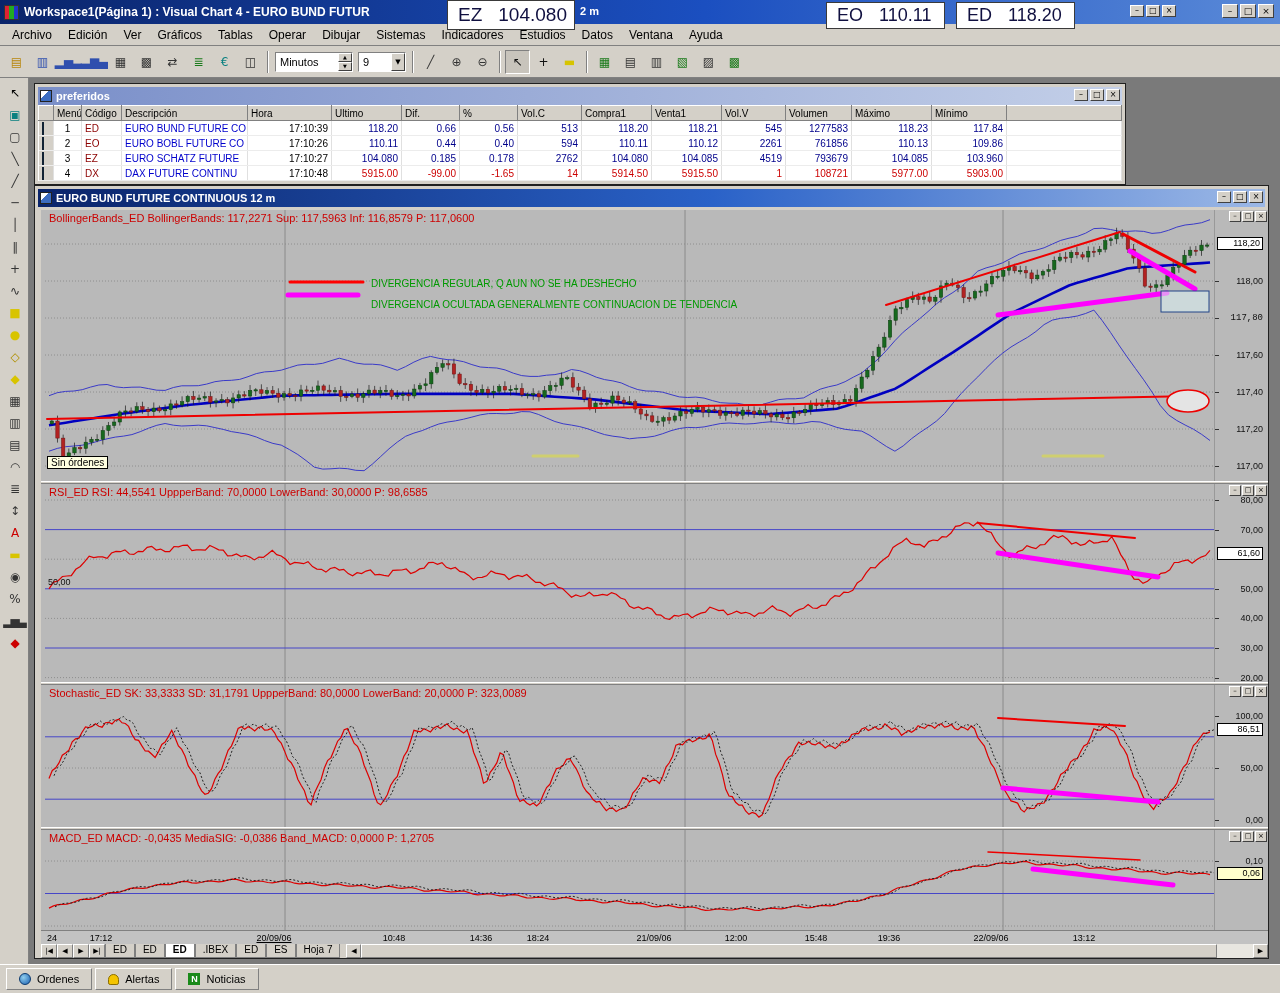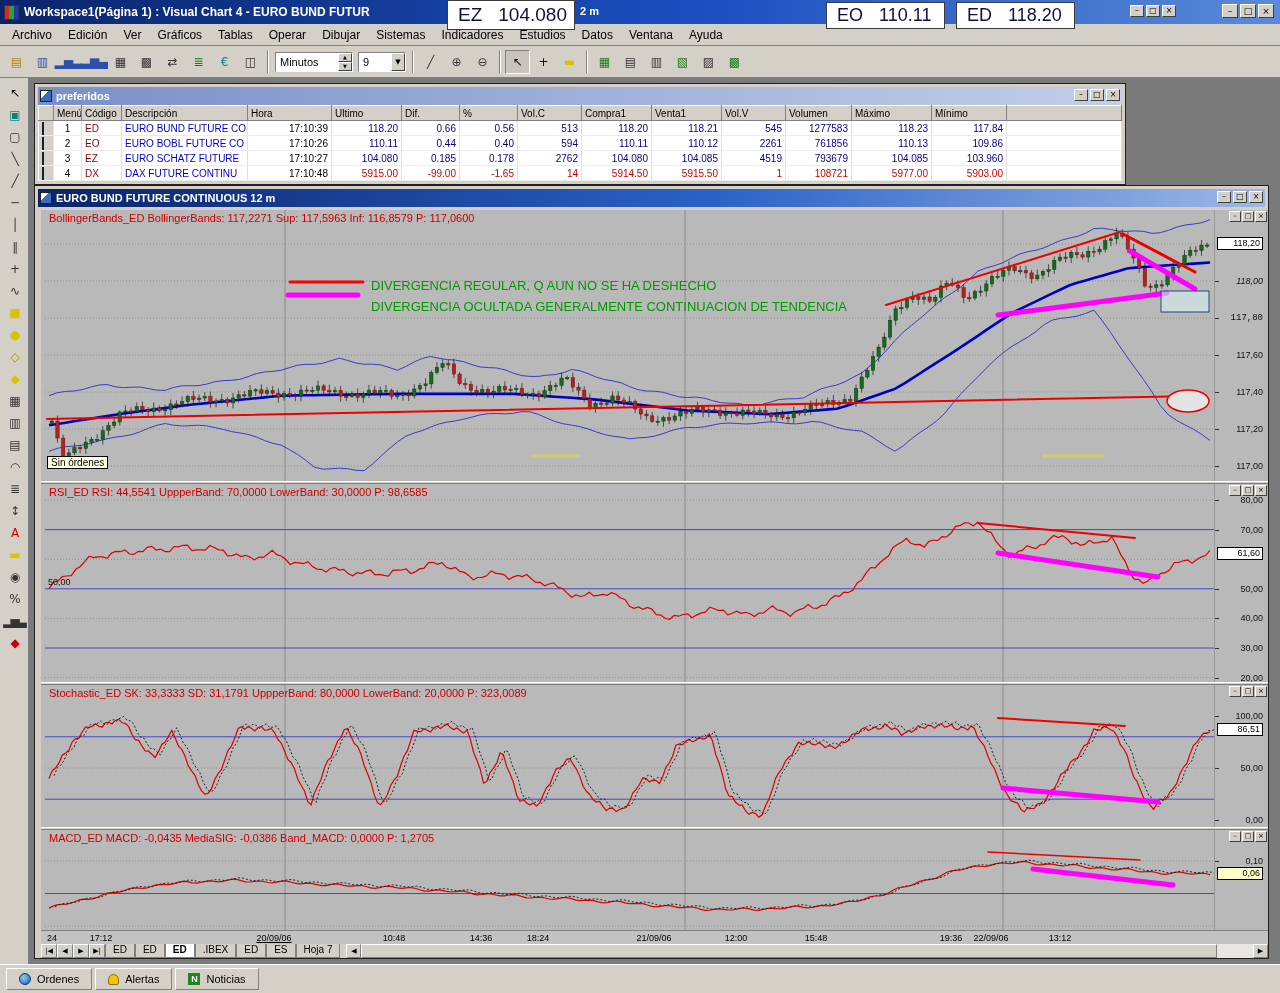--- a/index.html
+++ b/index.html
@@ -79,21 +79,21 @@
 .slabel{position:absolute;left:4px;width:44px;text-align:right;font-size:9px;color:#111}
 .stick{position:absolute;left:0;width:4px;height:1px;background:#333}
 .scur{position:absolute;left:2px;width:46px;height:13px;background:#fff;border:1px solid #000;
  font-size:9px;line-height:11px;text-align:right;padding-right:2px}
 .pbtns{position:absolute;top:1px;right:1px;display:flex;gap:1px}
 .pbtn{width:12px;height:11px;background:#d4d0c8;border:1px solid;border-color:#fff #404040 #404040 #fff;
  font-size:7px;line-height:9px;text-align:center;font-family:"DejaVu Sans",sans-serif}
 .psep{position:absolute;left:3px;width:1227px;height:3px;background:#d4d0c8;
  border-top:1px solid #fff;border-bottom:1px solid #808080}
 .legend{position:absolute;left:4px;top:2px;font-size:11px;color:#cc0000;white-space:nowrap;z-index:3}
-.gtext{position:absolute;font-size:13px;color:#009900;white-space:nowrap;z-index:3}
+.gtext{position:absolute;font-size:10px;color:#009900;white-space:nowrap;z-index:3}
 #tooltip{position:absolute;left:2px;top:246px;background:#ffffe1;border:1px solid #000;
  font-size:10px;padding:0 3px;z-index:4}
 #rsi-inline{position:absolute;font-size:9px;color:#111;z-index:3}
 #timeaxis{position:absolute;left:3px;top:741px;width:1227px;height:14px;background:#c2c2c2;
  border-top:1px solid #808080}
 .tlab{position:absolute;top:2px;font-size:9px;transform:translateX(-50%);white-space:nowrap}
 #tabsrow{position:absolute;left:3px;top:755px;width:1227px;height:14px;background:#d4d0c8;
  display:flex;align-items:stretch}
 .navb{width:16px;font-size:7px;line-height:12px;text-align:center;background:#d4d0c8;
  border:1px solid;border-color:#fff #808080 #808080 #fff;font-family:"DejaVu Sans",sans-serif}
@@ -813,21 +813,21 @@
         <div class="gtext" style="left:326px;top:68px">DIVERGENCIA REGULAR, Q AUN NO SE HA DESHECHO</div>
         <div class="gtext" style="left:326px;top:89px">DIVERGENCIA OCULTADA GENERALMENTE CONTINUACION DE TENDENCIA</div>
         <div id="tooltip">Sin órdenes</div>
       </div>
       <div class="scale" id="scale-main">
           <div class="pbtns">
             <span class="pbtn">–</span>
             <span class="pbtn">□</span>
             <span class="pbtn">×</span>
           </div>
-          <div class="slabel" style="top: 66px; font-style: italic;">118,00</div>
+          <div class="slabel" style="top: 66px;">118,00</div>
           <div class="stick" style="top: 71px;"></div>
           <div class="slabel" style="top: 103px; font-family: Liberation Mono, monospace;">117,80</div>
           <div class="stick" style="top: 108px;"></div>
           <div class="slabel" style="top: 140px;">117,60</div>
           <div class="stick" style="top: 145px;"></div>
           <div class="slabel" style="top: 177px;">117,40</div>
           <div class="stick" style="top: 182px;"></div>
           <div class="slabel" style="top: 214px;">117,20</div>
           <div class="stick" style="top: 219px;"></div>
           <div class="slabel" style="top: 251px;">117,00</div>
@@ -944,23 +944,23 @@
     <div id="timeaxis">
         <span class="tlab" style="left: 11px;">24</span>
         <span class="tlab" style="left: 60px;">17:12</span>
         <span class="tlab" style="left: 233px; text-decoration: underline;">20/09/06</span>
         <span class="tlab" style="left: 353px;">10:48</span>
         <span class="tlab" style="left: 440px;">14:36</span>
         <span class="tlab" style="left: 497px;">18:24</span>
         <span class="tlab" style="left: 613px;">21/09/06</span>
         <span class="tlab" style="left: 695px;">12:00</span>
         <span class="tlab" style="left: 775px;">15:48</span>
-        <span class="tlab" style="left: 910px;">19:36</span>
+        <span class="tlab" style="left: 848px;">19:36</span>
         <span class="tlab" style="left: 950px;">22/09/06</span>
-        <span class="tlab" style="left: 1019px;">13:12</span>
+        <span class="tlab" style="left: 1043px;">13:12</span>
       </div>
 
     <div id="tabsrow">
         <span class="navb">|◀</span>
         <span class="navb">◀</span>
         <span class="navb">▶</span>
         <span class="navb">▶|</span>
         <span class="tab">ED</span>
         <span class="tab">ED</span>
         <span class="tab active">ED</span>

